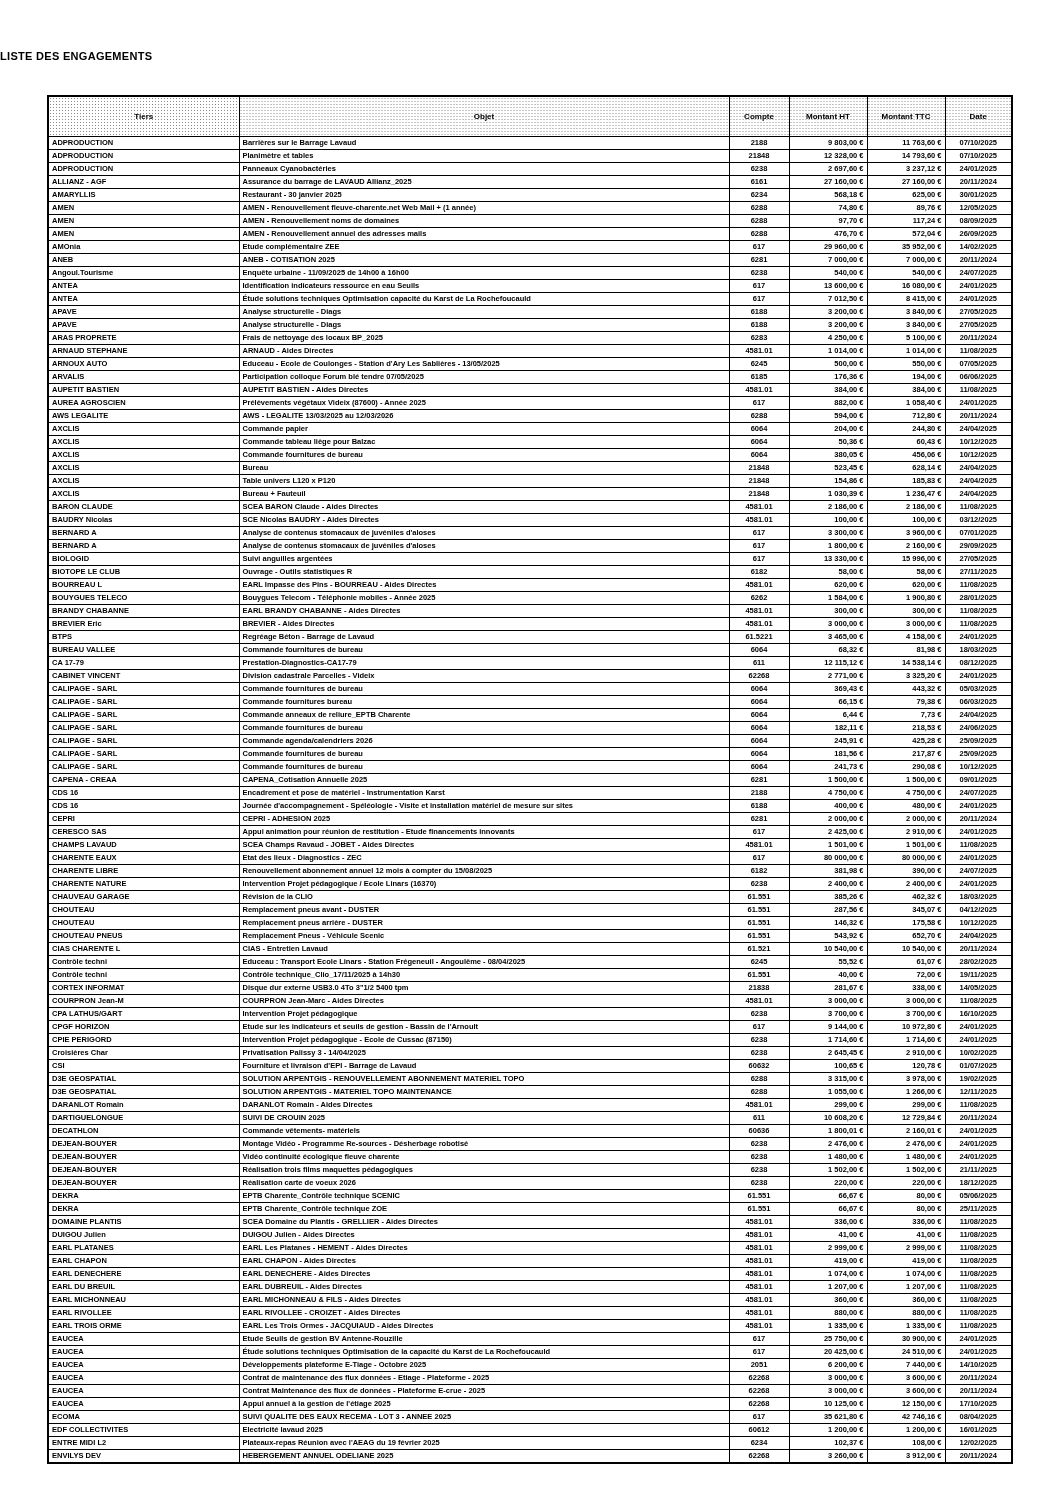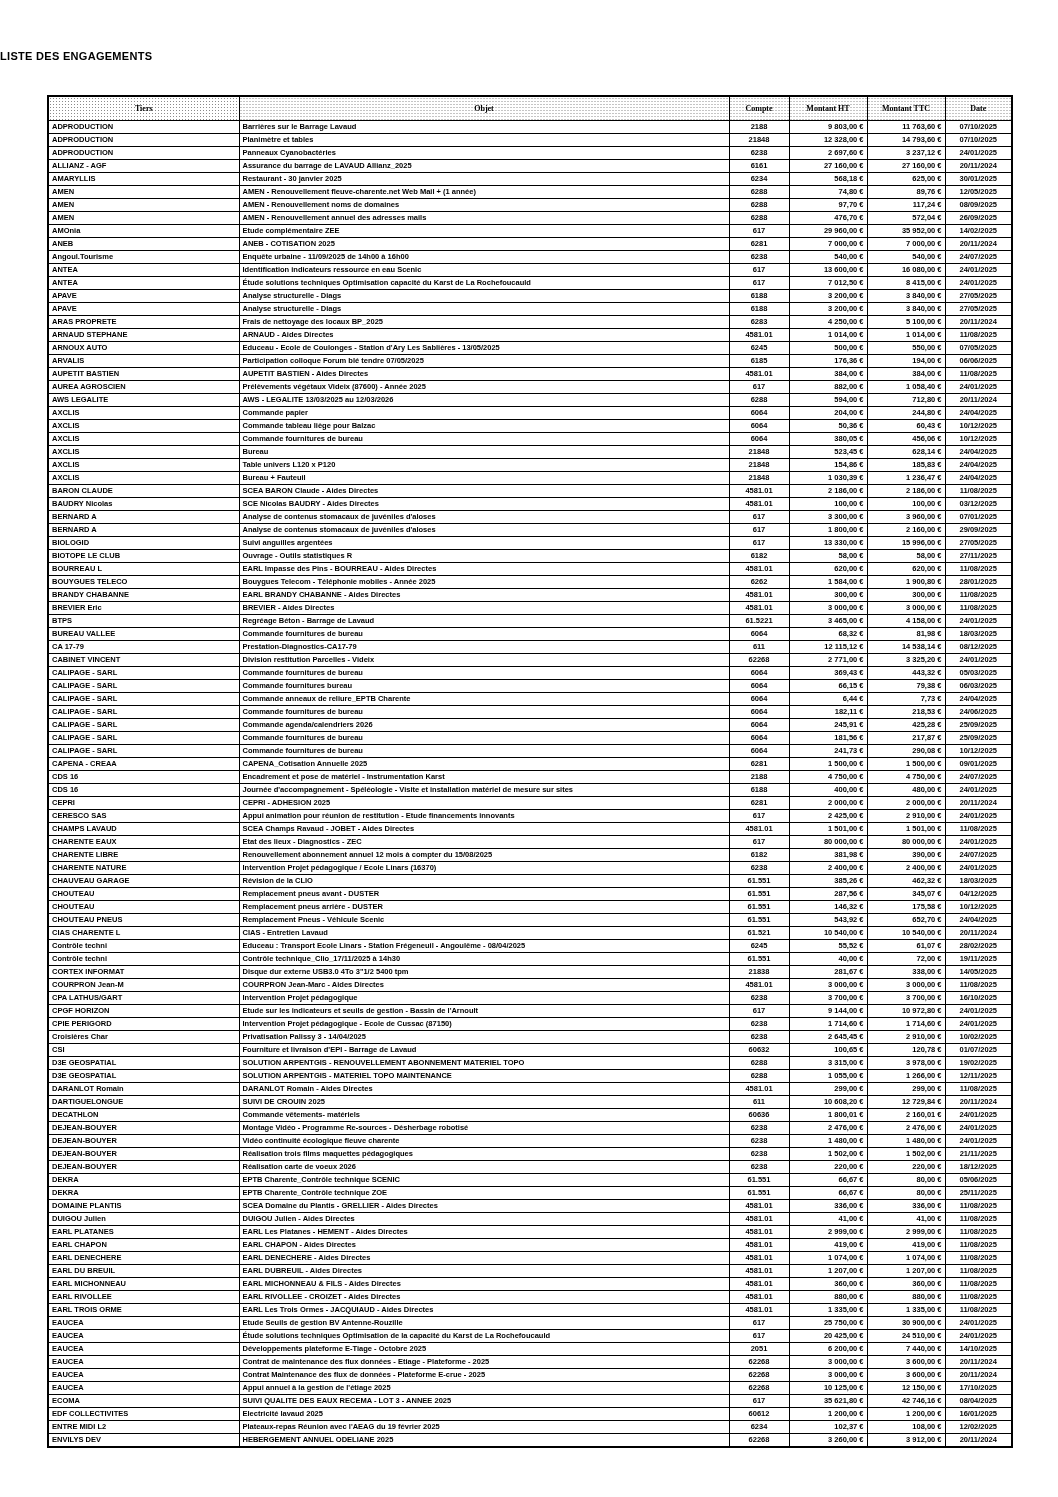--- a/index.html
+++ b/index.html
@@ -10,25 +10,25 @@
   .page-title{
     position:absolute;top:50px;left:0;width:100%;
     text-align:left;font-size:11px;font-weight:bold;letter-spacing:.3px;
   }
   table.engagements{
     position:absolute;left:47px;top:95px;width:964px;
     border-collapse:collapse;table-layout:fixed;
     border:2px solid #000;
   }
   table.engagements th{
-    border:1px solid #000;height:15px;padding:4px 2px;
+    border:1px solid #000;height:15px;padding:12px 2px;
     font-size:8px;font-weight:bold;text-align:center;vertical-align:middle;
     background-image:radial-gradient(#8a8a8a 0.6px, transparent 0.7px);
     background-size:3px 3px;
-    white-space:nowrap;overflow:hidden;font-family:Liberation Serif, serif;
+    white-space:nowrap;overflow:hidden;
   }
   table.engagements td{
     border:1px solid #000;height:12px;padding:0 3px;
     font-size:7.5px;font-weight:bold;line-height:12px;
     white-space:nowrap;overflow:hidden;vertical-align:middle;
   }
   td.c{text-align:center;}
   td.r{text-align:right;}
 </style>
 </head>
@@ -139,21 +139,21 @@
       <tr>
     <td>Angoul.Tourisme</td>
     <td>Enquête urbaine - 11/09/2025 de 14h00 à 16h00</td>
     <td class="c">6238</td>
     <td class="r">540,00 €</td>
     <td class="r">540,00 €</td>
     <td class="c">24/07/2025</td>
   </tr>
       <tr>
     <td>ANTEA</td>
-    <td>Identification indicateurs ressource en eau Scenic</td>
+    <td>Identification indicateurs ressource en eau Seuils</td>
     <td class="c">617</td>
     <td class="r">13 600,00 €</td>
     <td class="r">16 080,00 €</td>
     <td class="c">24/01/2025</td>
   </tr>
       <tr>
     <td>ANTEA</td>
     <td>Étude solutions techniques Optimisation capacité du Karst de La Rochefoucauld</td>
     <td class="c">617</td>
     <td class="r">7 012,50 €</td>
@@ -379,21 +379,21 @@
       <tr>
     <td>CA 17-79</td>
     <td>Prestation-Diagnostics-CA17-79</td>
     <td class="c">611</td>
     <td class="r">12 115,12 €</td>
     <td class="r">14 538,14 €</td>
     <td class="c">08/12/2025</td>
   </tr>
       <tr>
     <td>CABINET VINCENT</td>
-    <td>Division restitution Parcelles - Videix</td>
+    <td>Division cadastrale Parcelles - Videix</td>
     <td class="c">62268</td>
     <td class="r">2 771,00 €</td>
     <td class="r">3 325,20 €</td>
     <td class="c">24/01/2025</td>
   </tr>
       <tr>
     <td>CALIPAGE - SARL</td>
     <td>Commande fournitures de bureau</td>
     <td class="c">6064</td>
     <td class="r">369,43 €</td>

